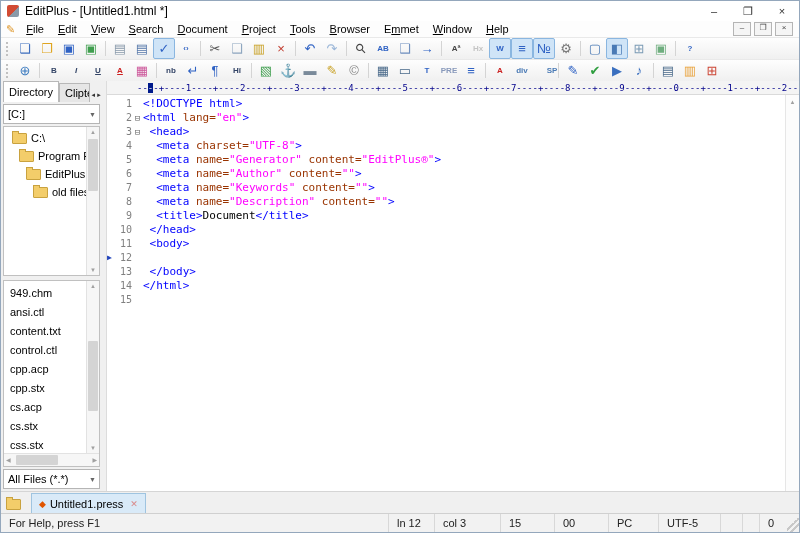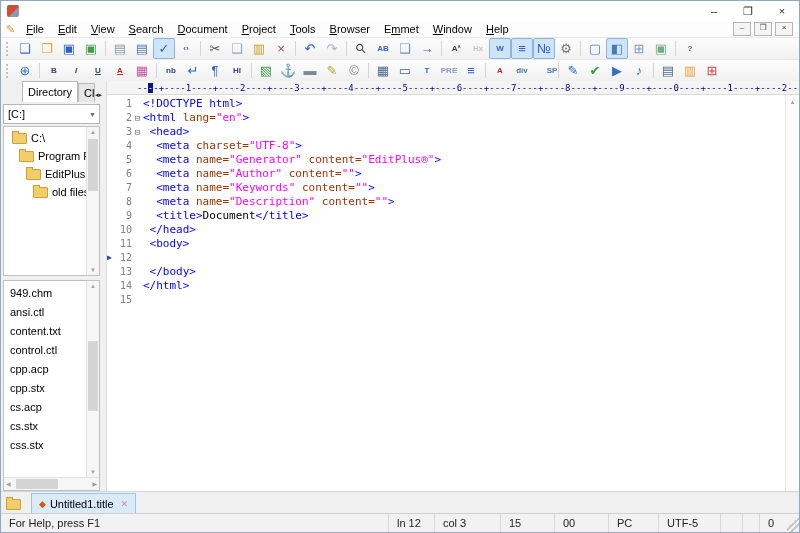--- a/index.html
+++ b/index.html
@@ -24,21 +24,21 @@
   .grip{width:3px;height:14px;border-left:2px dotted #c0c0c0;margin:0 3px;}
   .tbtn{width:20px;height:19px;display:flex;align-items:center;justify-content:center;border:1px solid transparent;border-radius:2px;font-size:13px;line-height:1;}
   .tbtn.active{background:#cfe4f7;border-color:#8ab6e0;}
   .tbtn.disabled{opacity:.45;filter:grayscale(1);}
   .tbtn .txt{font-size:8px;font-weight:bold;letter-spacing:0;}
   .tbtn .rot{display:inline-block;transform:rotate(-45deg);}
   .sep{width:1px;height:15px;background:#d4d4d4;margin:0 3px;flex:0 0 auto;}
   
   .main{flex:1;display:flex;min-height:0;background:#f0f0f0;}
   .sidebar{width:101px;flex:0 0 auto;display:flex;flex-direction:column;background:#f0f0f0;}
-  .side-tabs{height:21px;flex:0 0 auto;display:flex;align-items:flex-end;padding-left:9px;overflow:hidden;margin-left:12px;}
+  .side-tabs{height:21px;flex:0 0 auto;display:flex;align-items:flex-end;padding-left:2px;overflow:hidden;}
   .stab{height:18px;display:flex;align-items:center;padding:0 5px;font-size:11px;border:1px solid #b8b8b8;border-bottom:none;background:#e6e6e6;white-space:nowrap;}
   .stab.active{background:#fff;height:20px;}
   .stab.clipped{max-width:30px;overflow:hidden;}
   .tab-arrow{width:11px;height:14px;display:flex;align-items:center;justify-content:center;font-size:7px;color:#333;}
   .combo{height:18px;flex:0 0 auto;margin:2px;background:#fff;border:1px solid #b5b5b5;display:flex;align-items:center;font-size:11px;padding-left:4px;}
   .combo .chev{margin-left:auto;width:13px;text-align:center;color:#666;font-size:7px;}
   .panel{background:#fff;border:1px solid #c0c0c0;margin:0 2px;display:flex;overflow:hidden;}
   .tree{height:148px;flex:0 0 auto;}
   .tree-rows{flex:1;padding-top:2px;overflow:hidden;}
   .trow{height:18px;display:flex;align-items:center;font-size:11px;white-space:nowrap;}
@@ -82,20 +82,21 @@
   .sgrip{width:12px;height:100%;background:
     linear-gradient(135deg,transparent 50%,#c8c8c8 50%,#c8c8c8 58%,transparent 58%,transparent 70%,#c8c8c8 70%,#c8c8c8 78%,transparent 78%);}
 </style>
 </head>
 <body>
 
 <div class="window">
 
   <div class="titlebar">
     <span class="app-icon"></span>
+    <span class="title">EditPlus - [Untitled1.html *]</span>
     <div class="win-controls">
       <span class="win-btn">–</span>
       <span class="win-btn">❐</span>
       <span class="win-btn">×</span>
     </div>
   </div>
 
   <div class="menubar">
     <span class="doc-icon">✎</span>
     <div id="menu-items" style="display:flex;">
@@ -372,20 +373,24 @@
             <div class="vthumb" style="top:60px;height:70px;"></div>
             <span class="sarrow" style="margin-top:auto;">▼</span>
           </div>
         </div>
         <div class="hscroll">
           <span class="sarrow" style="margin-left:2px;">◀</span>
           <div class="hthumb" style="left:12px;width:42px;"></div>
           <span class="sarrow" style="margin-left:auto;margin-right:2px;">▶</span>
         </div>
       </div>
+      <div class="combo">
+        <span>All Files (*.*)</span>
+        <span class="chev">▼</span>
+      </div>
     </div>
 
     <div class="vsplit"></div>
 
     <div class="editor">
       <div class="ruler" id="ruler">--<span class="cur">-</span>-+----1----+----2----+----3----+----4----+----5----+----6----+----7----+----8----+----9----+----0----+----1----+----2----+----3</div>
       <div class="code-wrap">
         <div class="code" id="code"><div class="crow"><span class="cgut"><span class="carrow"></span><span class="cnum">1</span><span class="cfold"></span></span><span><span class="tag">&lt;!DOCTYPE html&gt;</span></span></div><div class="crow"><span class="cgut"><span class="carrow"></span><span class="cnum">2</span><span class="cfold">⊟</span></span><span><span class="tag">&lt;html </span><span class="attr">lang=</span><span class="val">"en"</span><span class="tag">&gt;</span></span></div><div class="crow"><span class="cgut"><span class="carrow"></span><span class="cnum">3</span><span class="cfold">⊟</span></span><span><span class="tag"> &lt;head&gt;</span></span></div><div class="crow"><span class="cgut"><span class="carrow"></span><span class="cnum">4</span><span class="cfold"></span></span><span><span class="tag">  &lt;meta </span><span class="attr">charset=</span><span class="val">"UTF-8"</span><span class="tag">&gt;</span></span></div><div class="crow"><span class="cgut"><span class="carrow"></span><span class="cnum">5</span><span class="cfold"></span></span><span><span class="tag">  &lt;meta </span><span class="attr">name=</span><span class="val">"Generator"</span><span class="txtseg"> </span><span class="attr">content=</span><span class="val">"EditPlus®"</span><span class="tag">&gt;</span></span></div><div class="crow"><span class="cgut"><span class="carrow"></span><span class="cnum">6</span><span class="cfold"></span></span><span><span class="tag">  &lt;meta </span><span class="attr">name=</span><span class="val">"Author"</span><span class="txtseg"> </span><span class="attr">content=</span><span class="val">""</span><span class="tag">&gt;</span></span></div><div class="crow"><span class="cgut"><span class="carrow"></span><span class="cnum">7</span><span class="cfold"></span></span><span><span class="tag">  &lt;meta </span><span class="attr">name=</span><span class="val">"Keywords"</span><span class="txtseg"> </span><span class="attr">content=</span><span class="val">""</span><span class="tag">&gt;</span></span></div><div class="crow"><span class="cgut"><span class="carrow"></span><span class="cnum">8</span><span class="cfold"></span></span><span><span class="tag">  &lt;meta </span><span class="attr">name=</span><span class="val">"Description"</span><span class="txtseg"> </span><span class="attr">content=</span><span class="val">""</span><span class="tag">&gt;</span></span></div><div class="crow"><span class="cgut"><span class="carrow"></span><span class="cnum">9</span><span class="cfold"></span></span><span><span class="tag">  &lt;title&gt;</span><span class="txtseg">Document</span><span class="tag">&lt;/title&gt;</span></span></div><div class="crow"><span class="cgut"><span class="carrow"></span><span class="cnum">10</span><span class="cfold"></span></span><span><span class="tag"> &lt;/head&gt;</span></span></div><div class="crow"><span class="cgut"><span class="carrow"></span><span class="cnum">11</span><span class="cfold"></span></span><span><span class="tag"> &lt;body&gt;</span></span></div><div class="crow"><span class="cgut"><span class="carrow">▶</span><span class="cnum">12</span><span class="cfold"></span></span><span></span></div><div class="crow"><span class="cgut"><span class="carrow"></span><span class="cnum">13</span><span class="cfold"></span></span><span><span class="tag"> &lt;/body&gt;</span></span></div><div class="crow"><span class="cgut"><span class="carrow"></span><span class="cnum">14</span><span class="cfold"></span></span><span><span class="tag">&lt;/html&gt;</span></span></div><div class="crow"><span class="cgut"><span class="carrow"></span><span class="cnum">15</span><span class="cfold"></span></span><span></span></div></div>
         <div class="editor-vscroll">
           <span class="sarrow">▲</span>
@@ -393,21 +398,21 @@
       </div>
     </div>
   </div>
 
   <div class="doctabs">
     <span class="folder-btn">
         <span class="folder"></span>
       </span>
     <span class="dtab">
       <span class="dia">◆</span>
-      <span>Untitled1.title</span>
+      <span>Untitled1.press</span>
       <span class="x">✕</span>
     </span>
   </div>
 
   <div class="statusbar" id="status">
       <span class="scell help">For Help, press F1</span>
       <span class="scell" style="width: 46px;">ln 12</span>
       <span class="scell" style="width: 66px; text-align: right;">col 3</span>
       <span class="scell" style="width: 54px;">15</span>
       <span class="scell" style="width: 54px;">00</span>

